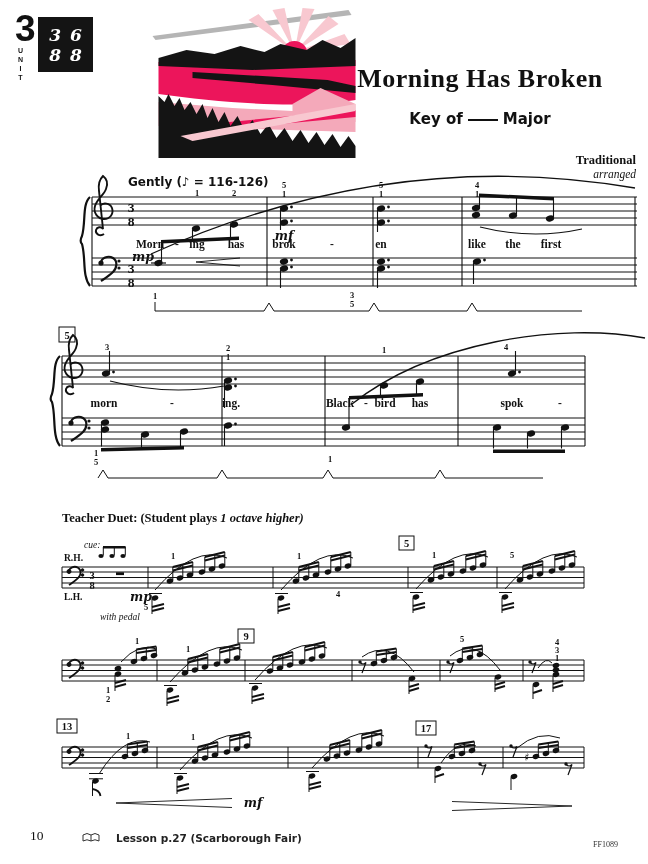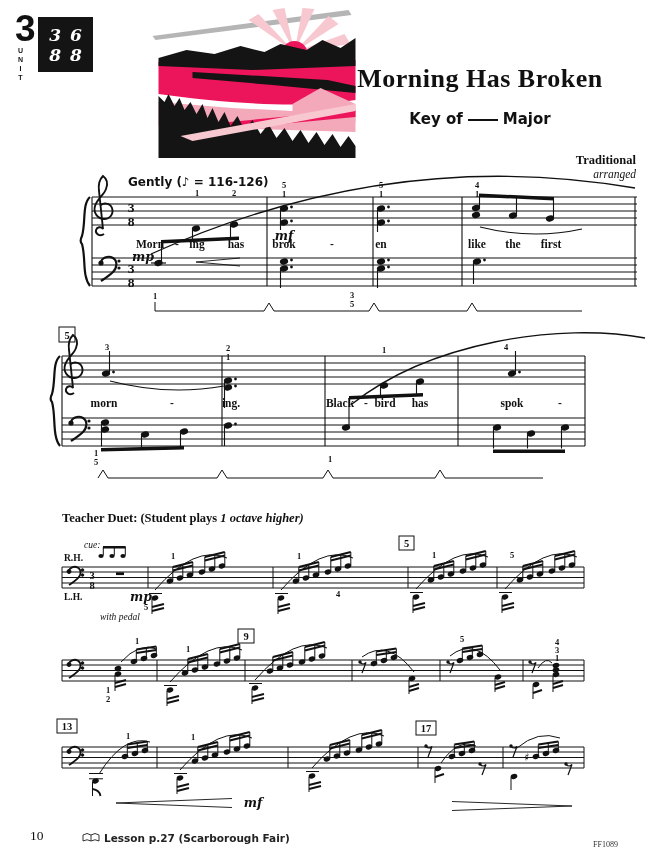--- a/index.html
+++ b/index.html
@@ -33,21 +33,21 @@
   .fing{font:bold 8.5px "Liberation Serif",serif;text-anchor:middle;}
   .dyn{font:bold italic 12.5px "DejaVu Serif",serif;text-anchor:middle;}
   .mbox{font:bold 10.5px "Liberation Serif",serif;text-anchor:middle;}
   .lbl{font:bold 9.5px "Liberation Serif",serif;}
   .ital{font:italic 9.5px "Liberation Serif",serif;}
   .duethead{font:bold 12.5px "Liberation Serif",serif;}
   .duethead .it{font-style:italic;}
   .acc{font:11px "DejaVu Sans",sans-serif;text-anchor:middle;}
   
   .pgnum{left:18px;top:828px;font:13.5px "Liberation Serif",serif;margin-left:12px;}
-  .lesson-row{left:82px;top:832px;display:flex;align-items:center;gap:4px;}
+  .lesson-row{left:82px;top:832px;display:flex;align-items:center;gap:16px;}
   .lesson-txt{font:bold 10.5px "DejaVu Sans",sans-serif;color:#222;}
   .code{right:30px;top:840px;position:absolute;font:8px "Liberation Serif",serif;color:#333;}
 </style>
 </head>
 <body>
 
 <div class="page">
 
   <div class="abs unit-num">3</div>
   <div class="abs unit-label">UNIT</div>

